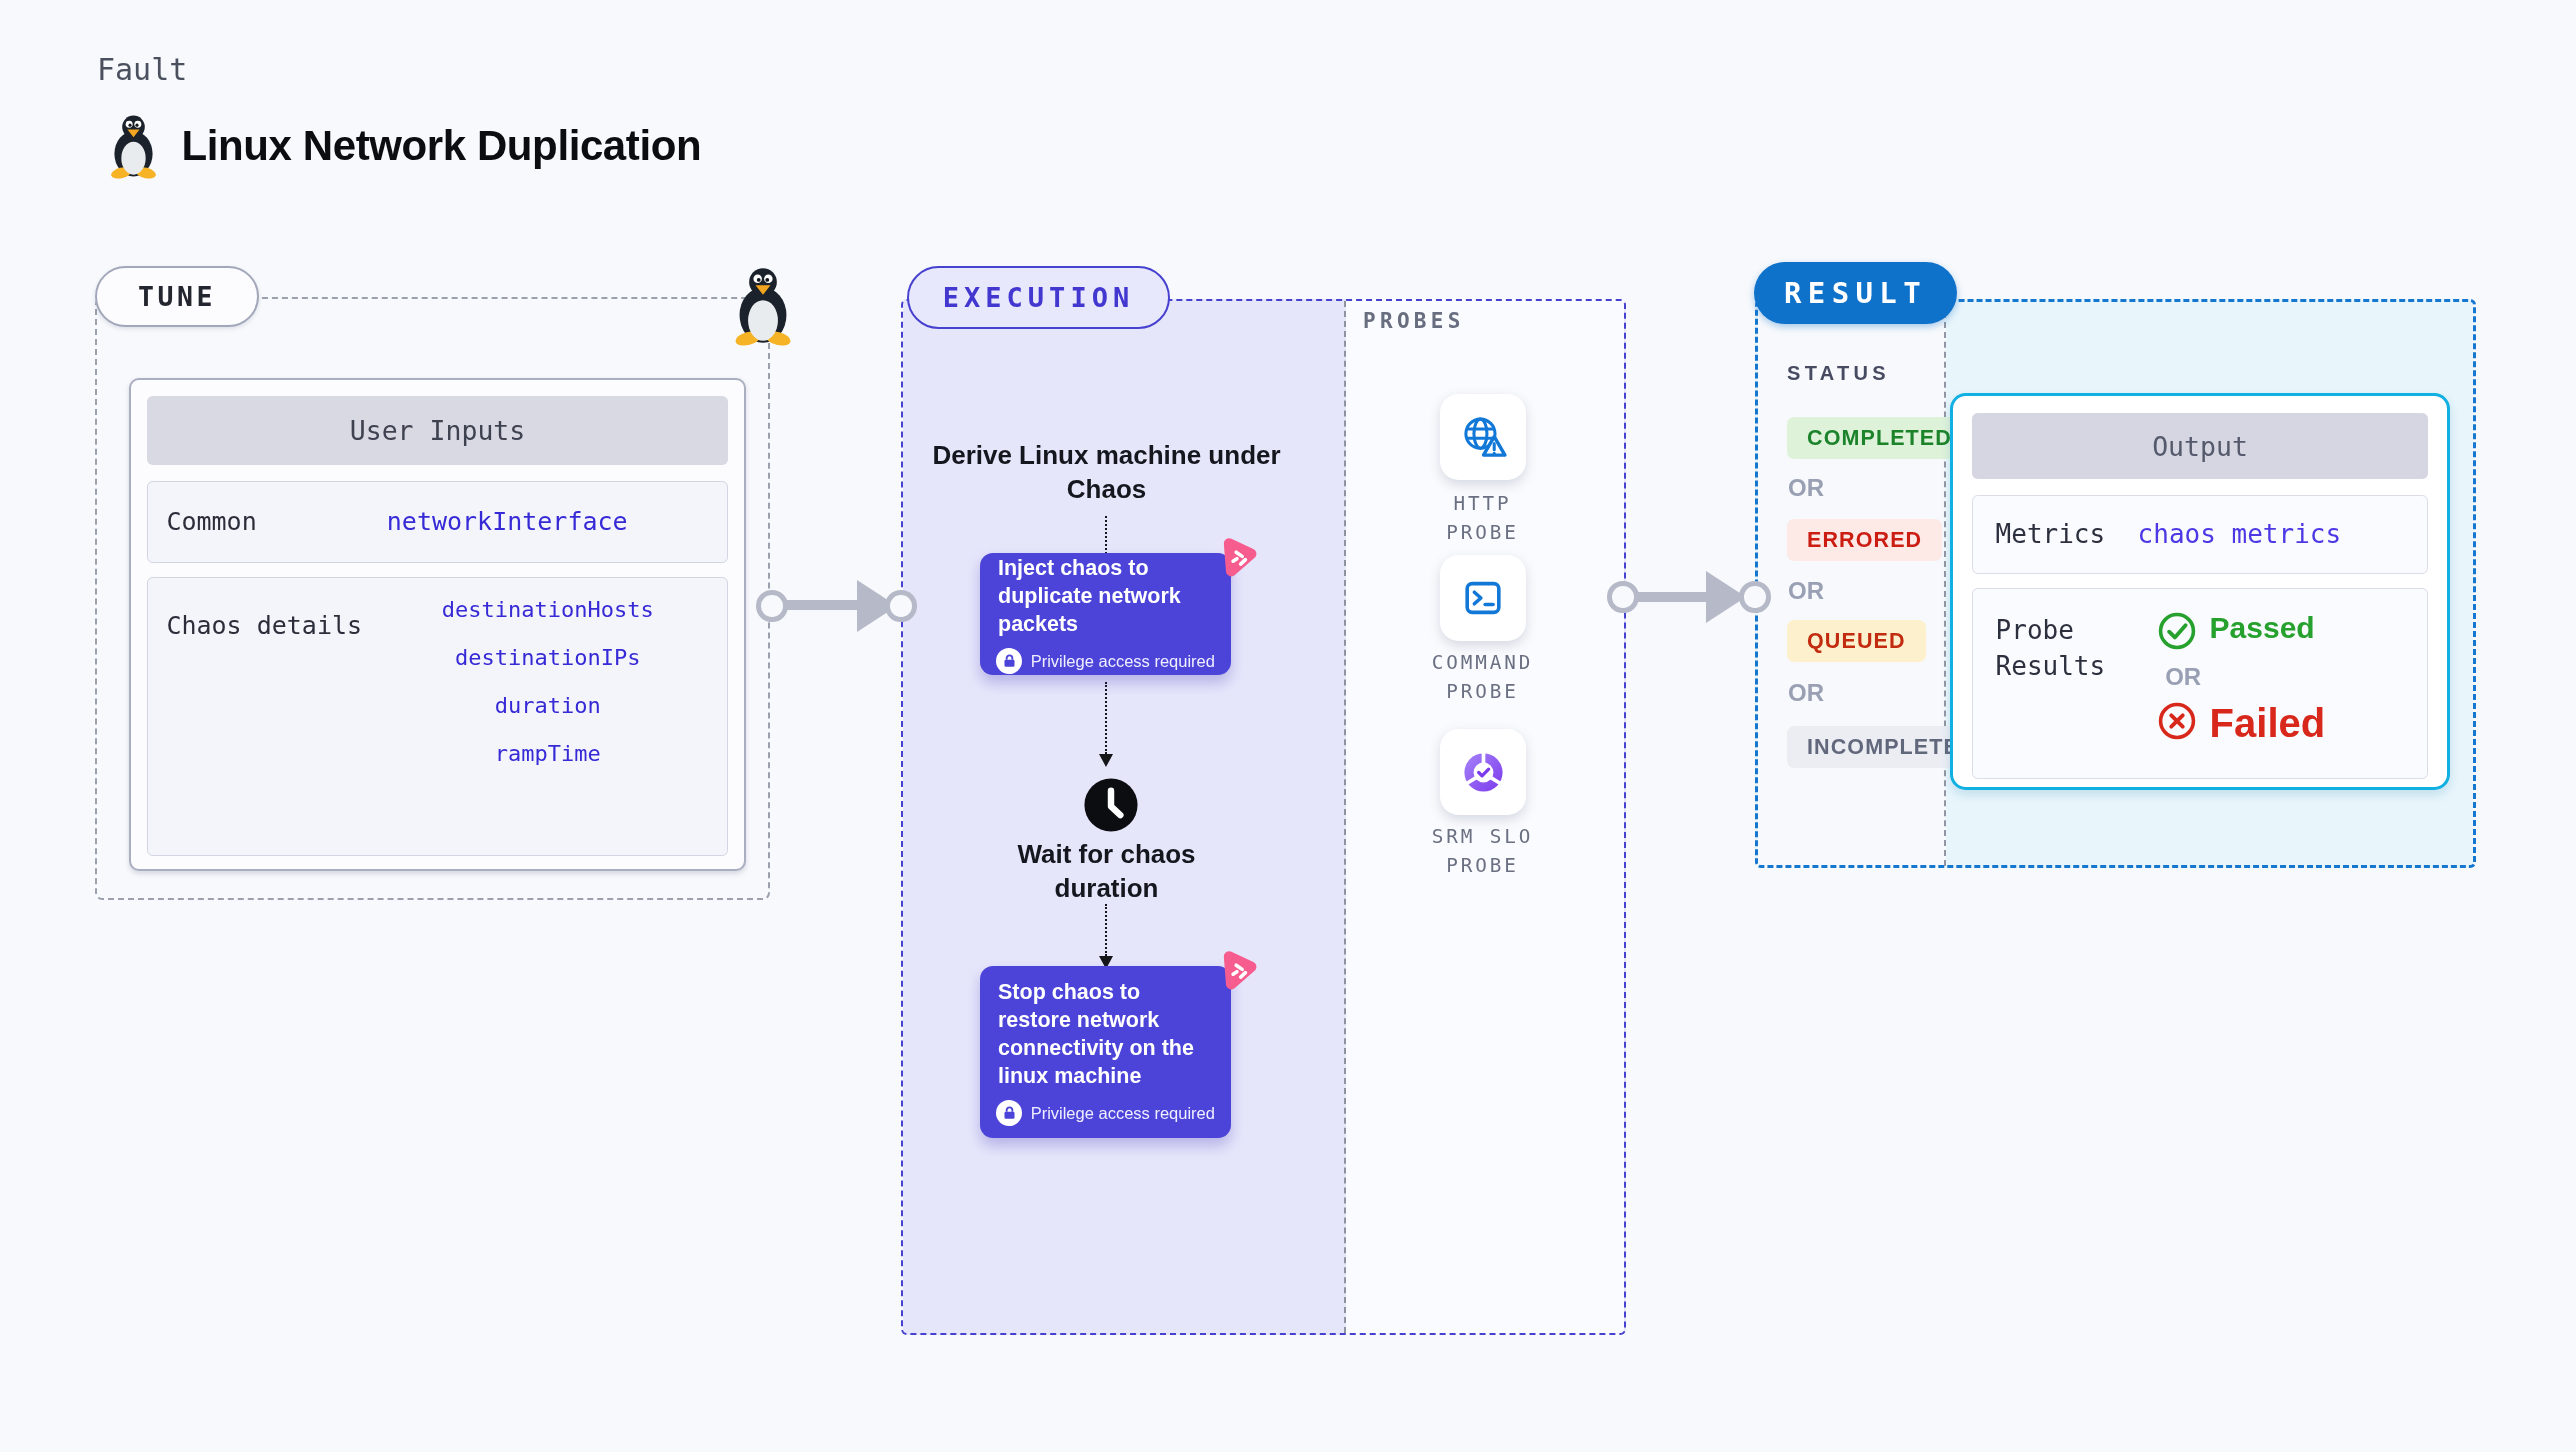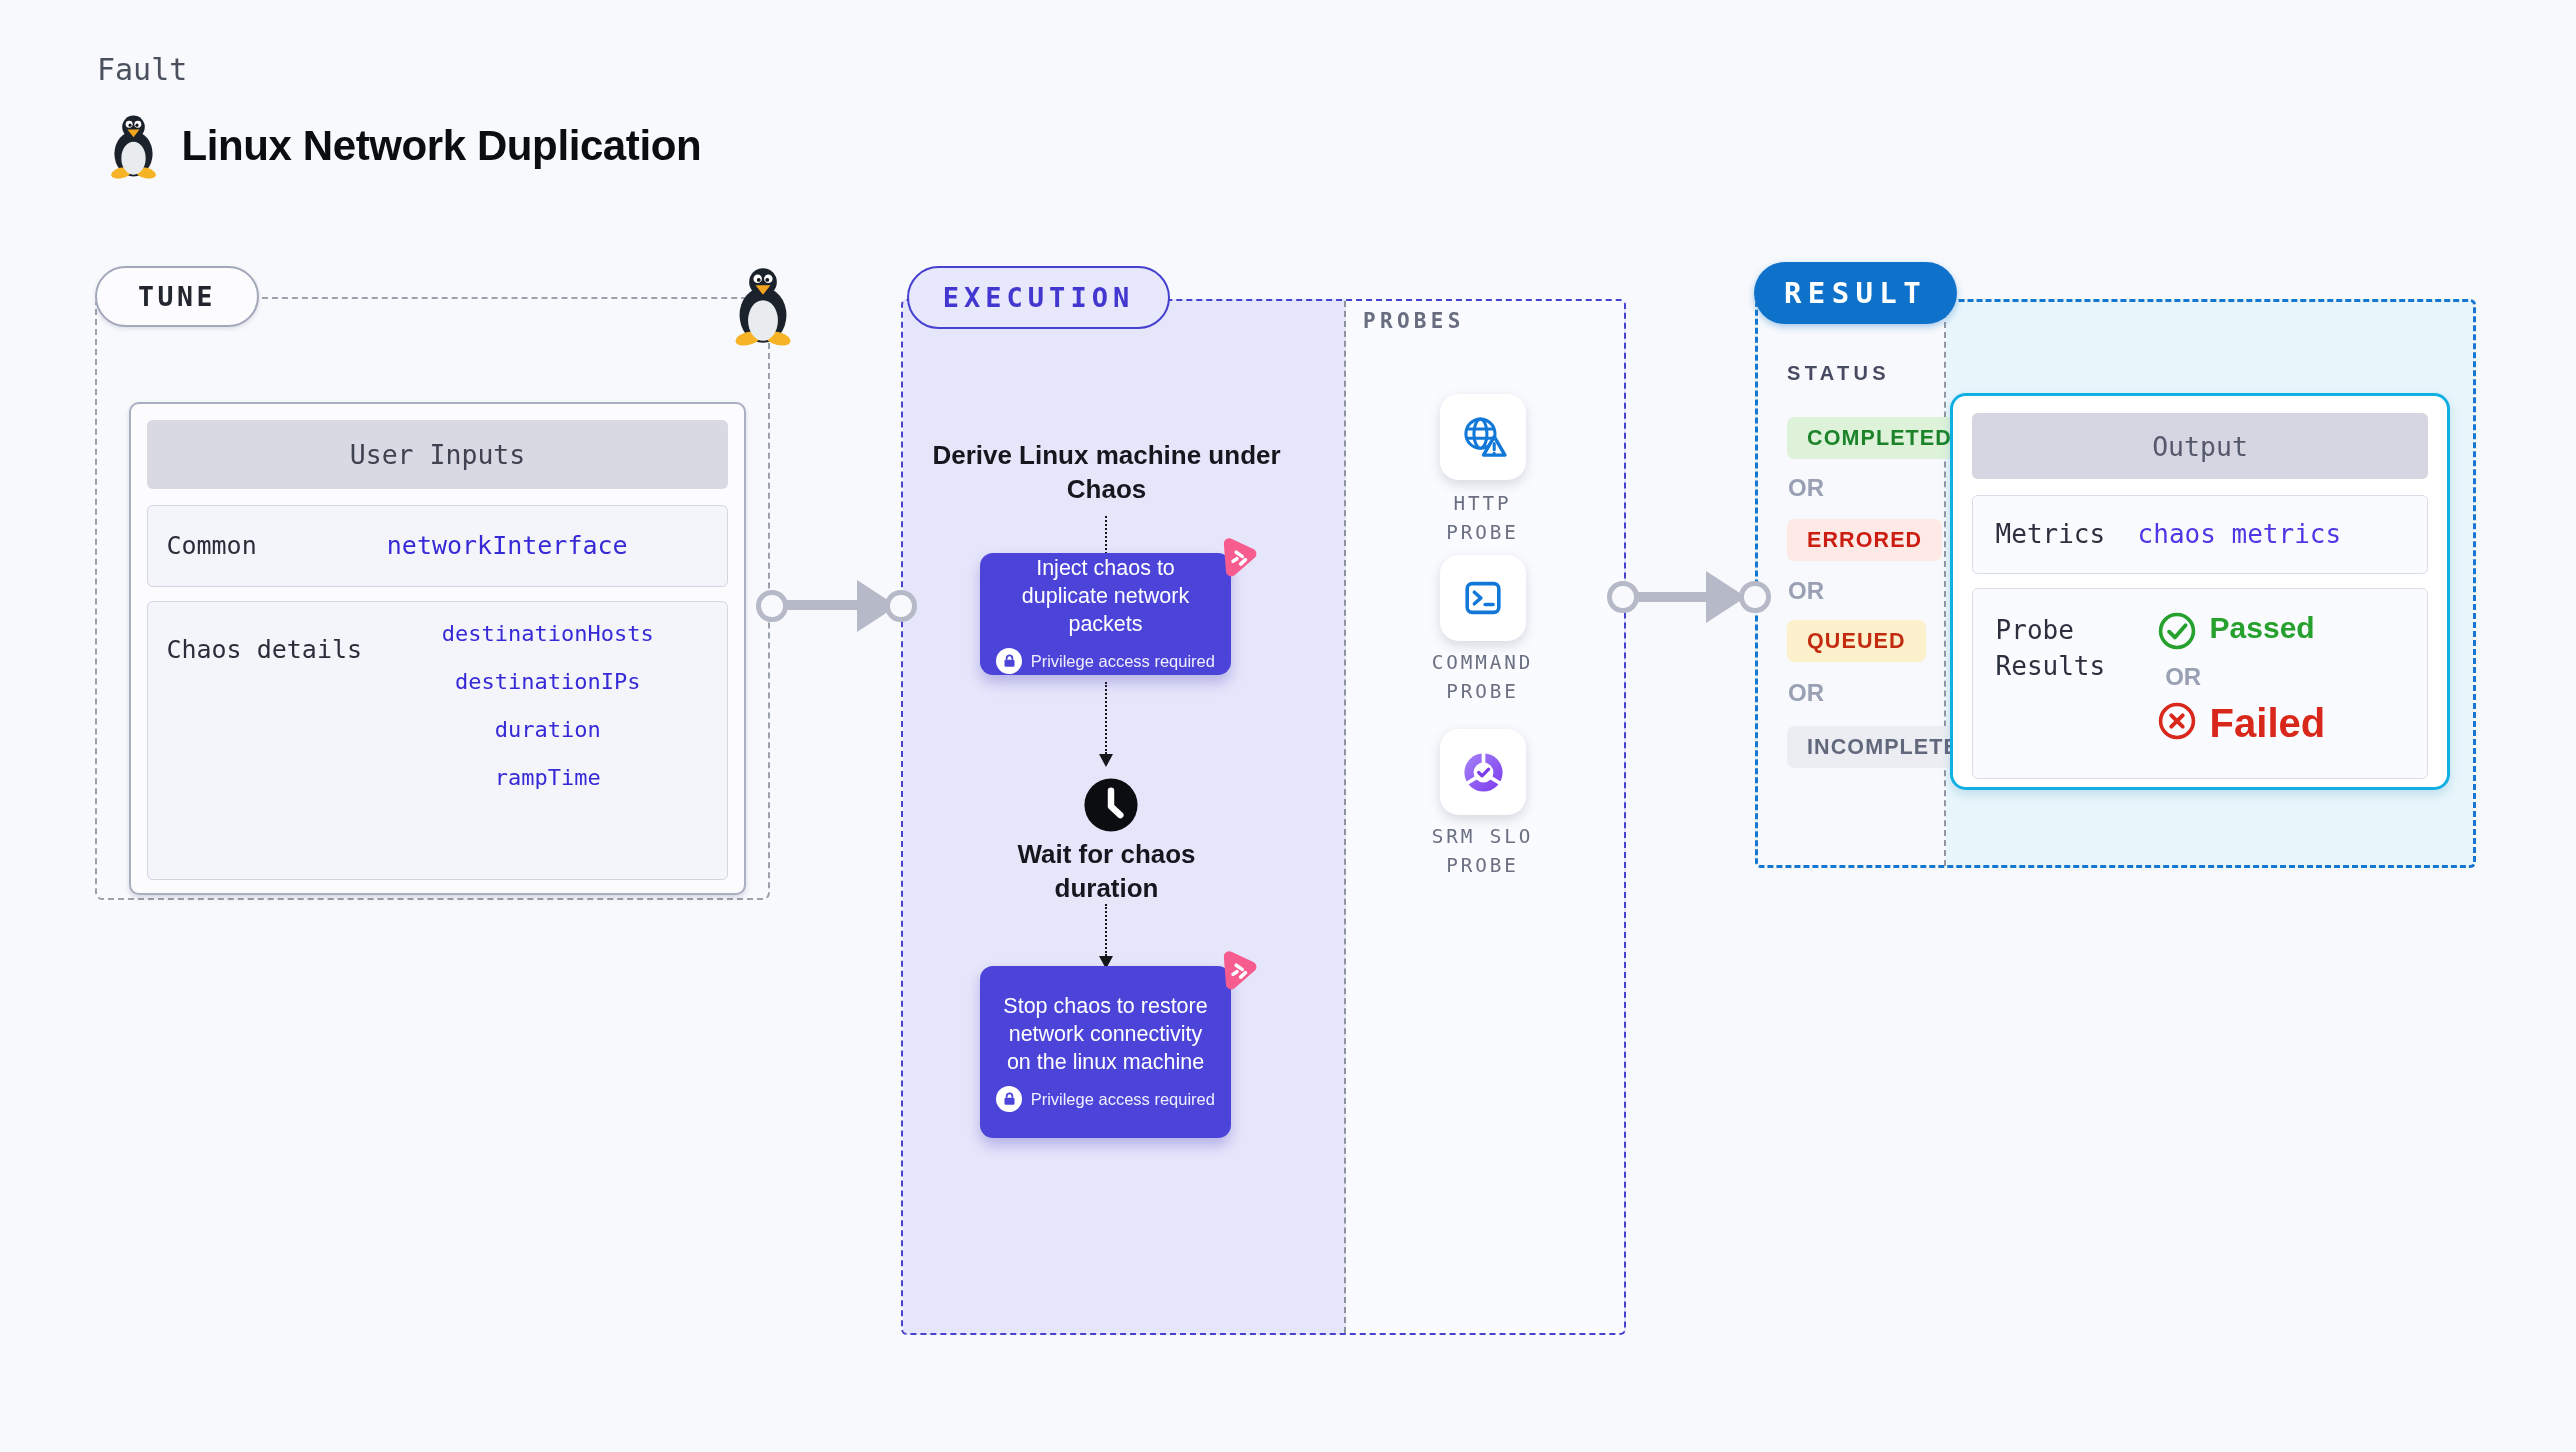--- a/index.html
+++ b/index.html
@@ -27,21 +27,21 @@
   
   .tune-box{position:absolute;left:95px;top:297px;width:675px;height:603px;
         border:2.1px dashed #9aa0ac;border-radius:7.2px;box-sizing:border-box;}
   .tune-badge{left:95px;top:266px;width:160px;height:57px;background:#fcfcfe;
         border:2.1px solid #a2a8ba;font-size:26.5px;letter-spacing:3.6px;color:#23262f;
         box-shadow:0 2.1px 4.3px rgba(80,90,120,.15);}
   .tux-corner{position:absolute;left:731px;top:264px;z-index:6;}
 
   .user-inputs{position:absolute;left:129px;top:378px;width:617px;height:493px;background:#fcfcff;
         border:2.1px solid #a9aec0;border-radius:10px;box-sizing:border-box;
-        box-shadow:0 2.1px 5.7px rgba(70,80,110,.18);margin-top:24px;}
+        box-shadow:0 2.1px 5.7px rgba(70,80,110,.18);}
   .ui-header{margin:15.8px 15.8px 0;height:69px;background:#d8d9e3;border-radius:5.7px;
         display:flex;align-items:center;justify-content:center;
         font-family:"DejaVu Sans Mono",monospace;font-size:26.5px;color:#3f4250;}
   .ui-row{margin:0 15.8px;background:#f4f5fa;border:1.4px solid #d2d5e1;border-radius:5.7px;
         box-sizing:border-box;display:flex;}
   .ui-row.row1{margin-top:15.8px;height:82px;align-items:center;}
   .ui-row.row2{margin-top:14.3px;height:279px;}
   .ui-label{width:239px;padding-left:18.6px;font-family:"DejaVu Sans Mono",monospace;
         font-size:25px;color:#2b2e3a;box-sizing:border-box;}
   .row2 .ui-label{padding-top:33px;}
@@ -59,21 +59,21 @@
   .exec-badge{left:907px;top:266px;width:259px;height:59px;background:#e8e8fd;
         border:2.9px solid #4741cf;font-size:27px;letter-spacing:5px;color:#4237cf;}
   .flow-text{position:absolute;text-align:center;font-weight:bold;color:#15171e;z-index:2;}
   .derive-text{left:931px;top:438px;width:351px;font-size:26px;line-height:34px;}
   .wait-text{left:967px;top:837px;width:279px;font-size:26px;line-height:34px;}
   .step-box{position:absolute;left:980px;width:251px;background:#4c44d9;border-radius:13px;
         box-shadow:0 7.2px 14.3px rgba(60,50,180,.28);color:#fff;z-index:3;box-sizing:border-box;
         display:flex;flex-direction:column;align-items:center;justify-content:center;}
   .inject-box{top:553px;height:122px;}
   .stop-box{top:966px;height:172px;}
-  .step-title{font-weight:normal;font-size:21.5px;line-height:28px;text-align:center;width:215px;}
+  .step-title{font-weight:bold;font-size:21.5px;line-height:28px;text-align:left;width:215px;}
   .privilege{display:flex;align-items:center;gap:8.6px;margin-top:10px;}
   .privilege .lock-badge{width:26px;height:26px;border-radius:50%;background:#fff;
         display:flex;align-items:center;justify-content:center;}
   .privilege span{font-size:16.5px;color:#f0efff;}
   .chaos-float{position:absolute;width:50px;height:50px;z-index:4;transform:rotate(6deg);}
   .clock-wrap{position:absolute;left:1083px;top:777px;z-index:2;}
 
   
   .probes-label{position:absolute;left:1363px;top:309px;font-family:"DejaVu Sans Mono",monospace;
         font-weight:bold;font-size:21px;letter-spacing:4.3px;color:#686d80;z-index:3;}

